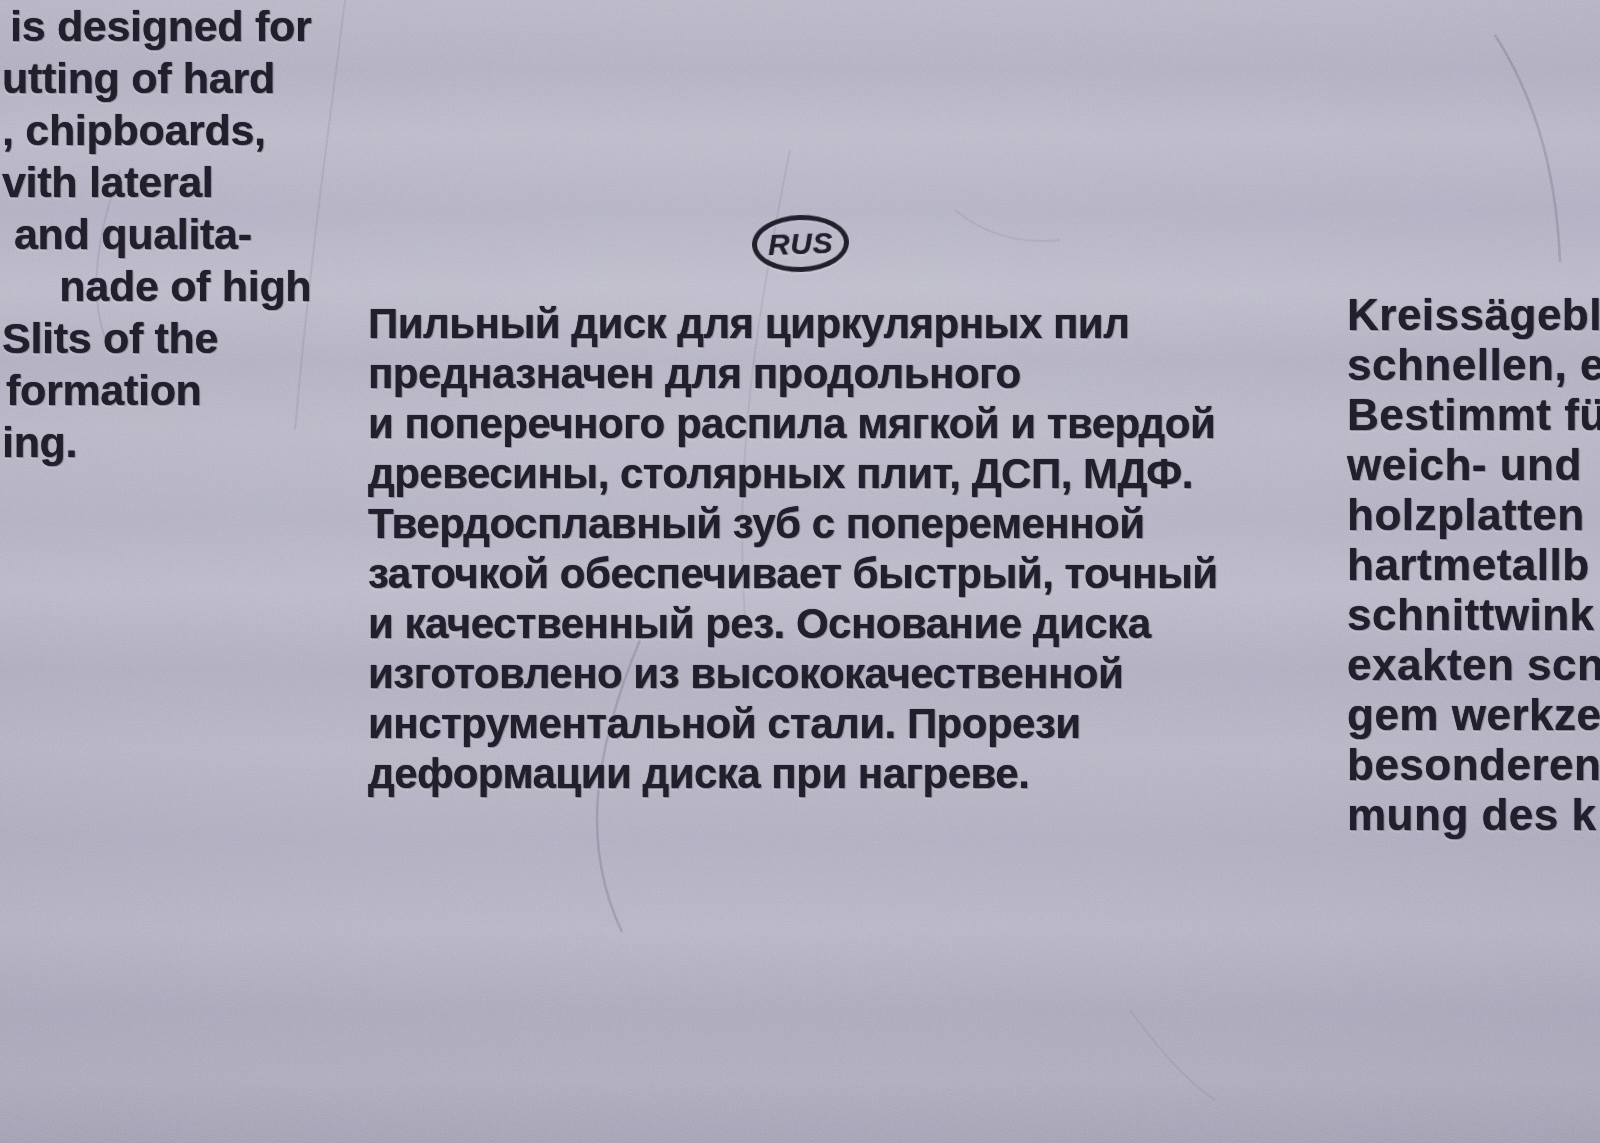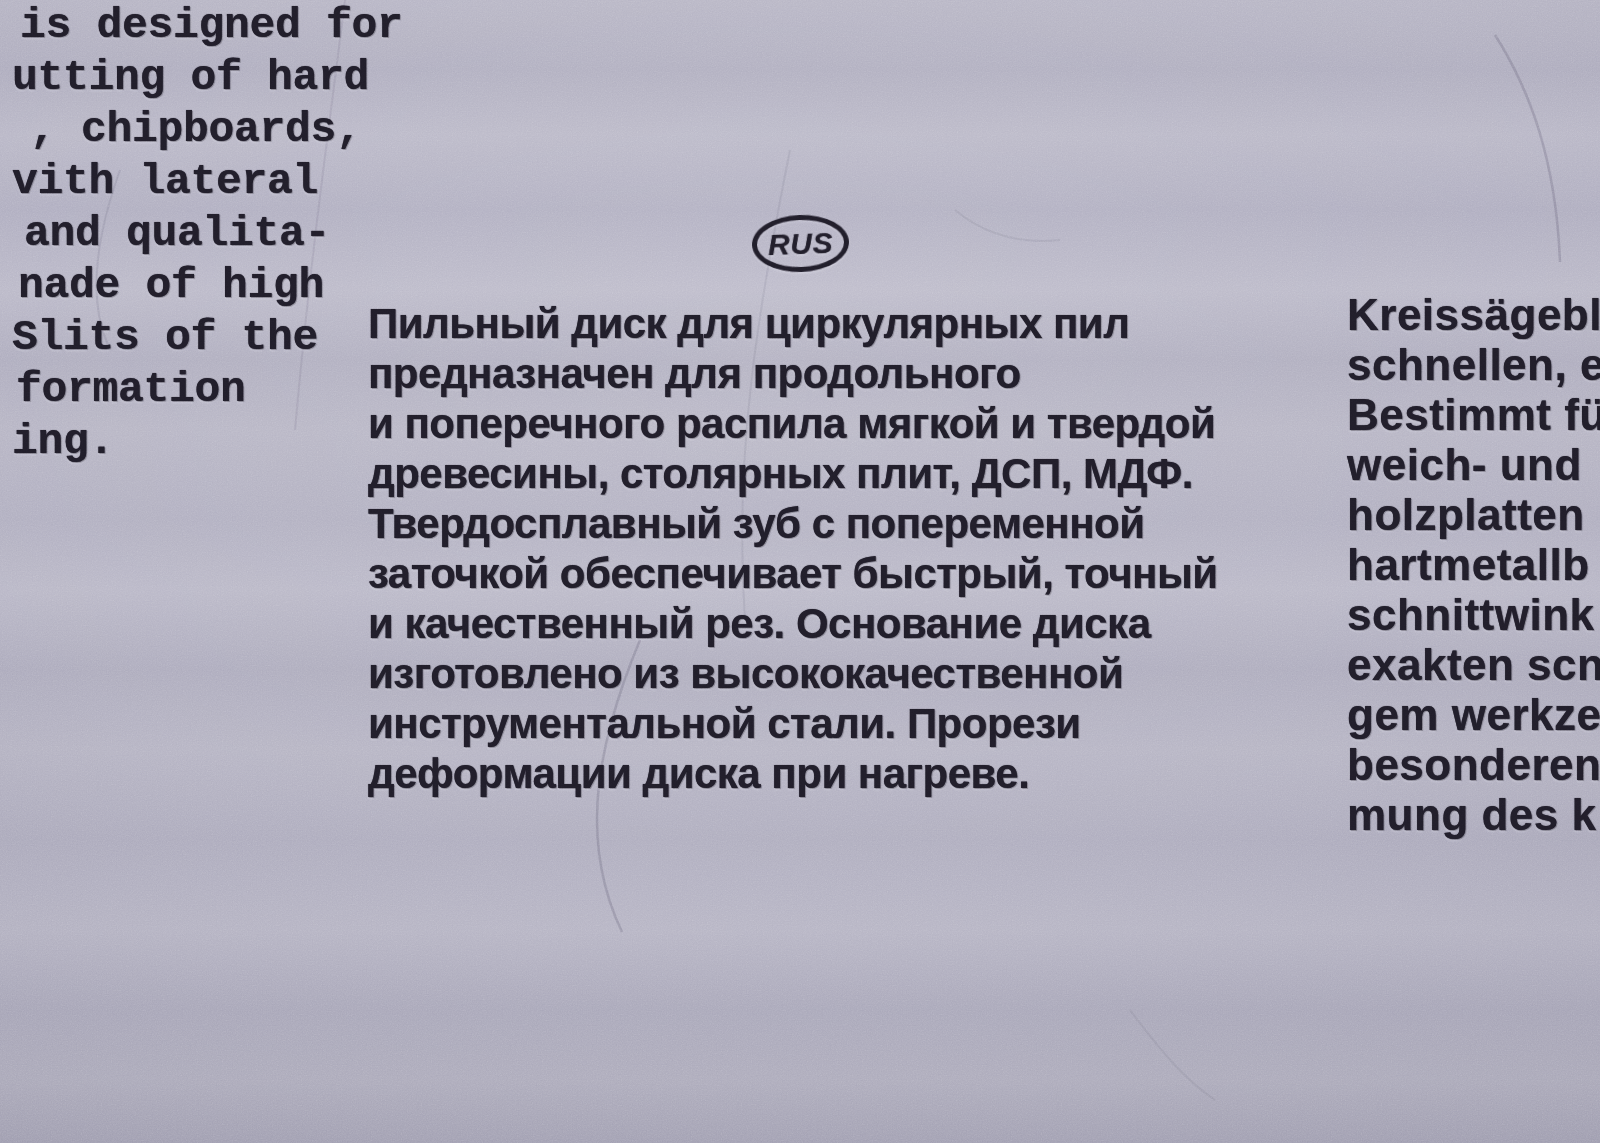--- a/index.html
+++ b/index.html
@@ -26,27 +26,27 @@
     font-weight:700;
     color:var(--ink);
     white-space:nowrap;
     filter:blur(0.35px);
     text-shadow:
       0 0 1px rgba(25,22,34,0.85),
       1px 1px 1px rgba(25,22,34,0.35),
       0 2px 2px rgba(238,238,248,0.35);
   }
   .col .line{display:block;}
-  .col-en{left:12px;top:299;font-size:43px;letter-spacing:-0.3px;font-family:Liberation Mono, monospace;}
+  .col-en{left:2px;top:299;font-size:43px;letter-spacing:-0.3px;}
   .col-en .line{height:52px;line-height:52px;}
   .col-en .line:nth-child(1){margin-left:8px;}
   .col-en .line:nth-child(2){margin-left:0;}
-  .col-en .line:nth-child(3){margin-left:18px;}
+  .col-en .line:nth-child(3){margin-left:0;}
   .col-en .line:nth-child(5){margin-left:12px;}
-  .col-en .line:nth-child(6){margin-left:6px;}
+  .col-en .line:nth-child(6){margin-left:6px;text-align:right;}
   .col-en .line:nth-child(8){margin-left:4px;}
   .col-ru{left:368px;top:299px;font-size:42px;letter-spacing:-0.5px;}
   .col-ru .line{height:50px;line-height:50px;}
   .col-de{left:1347px;top:290px;font-size:44px;letter-spacing:0.5px;}
   .col-de .line{height:50px;line-height:50px;}
   .badge{
     position:absolute;
     left:752px;top:215px;
     width:97px;height:57px;
     box-sizing:border-box;

